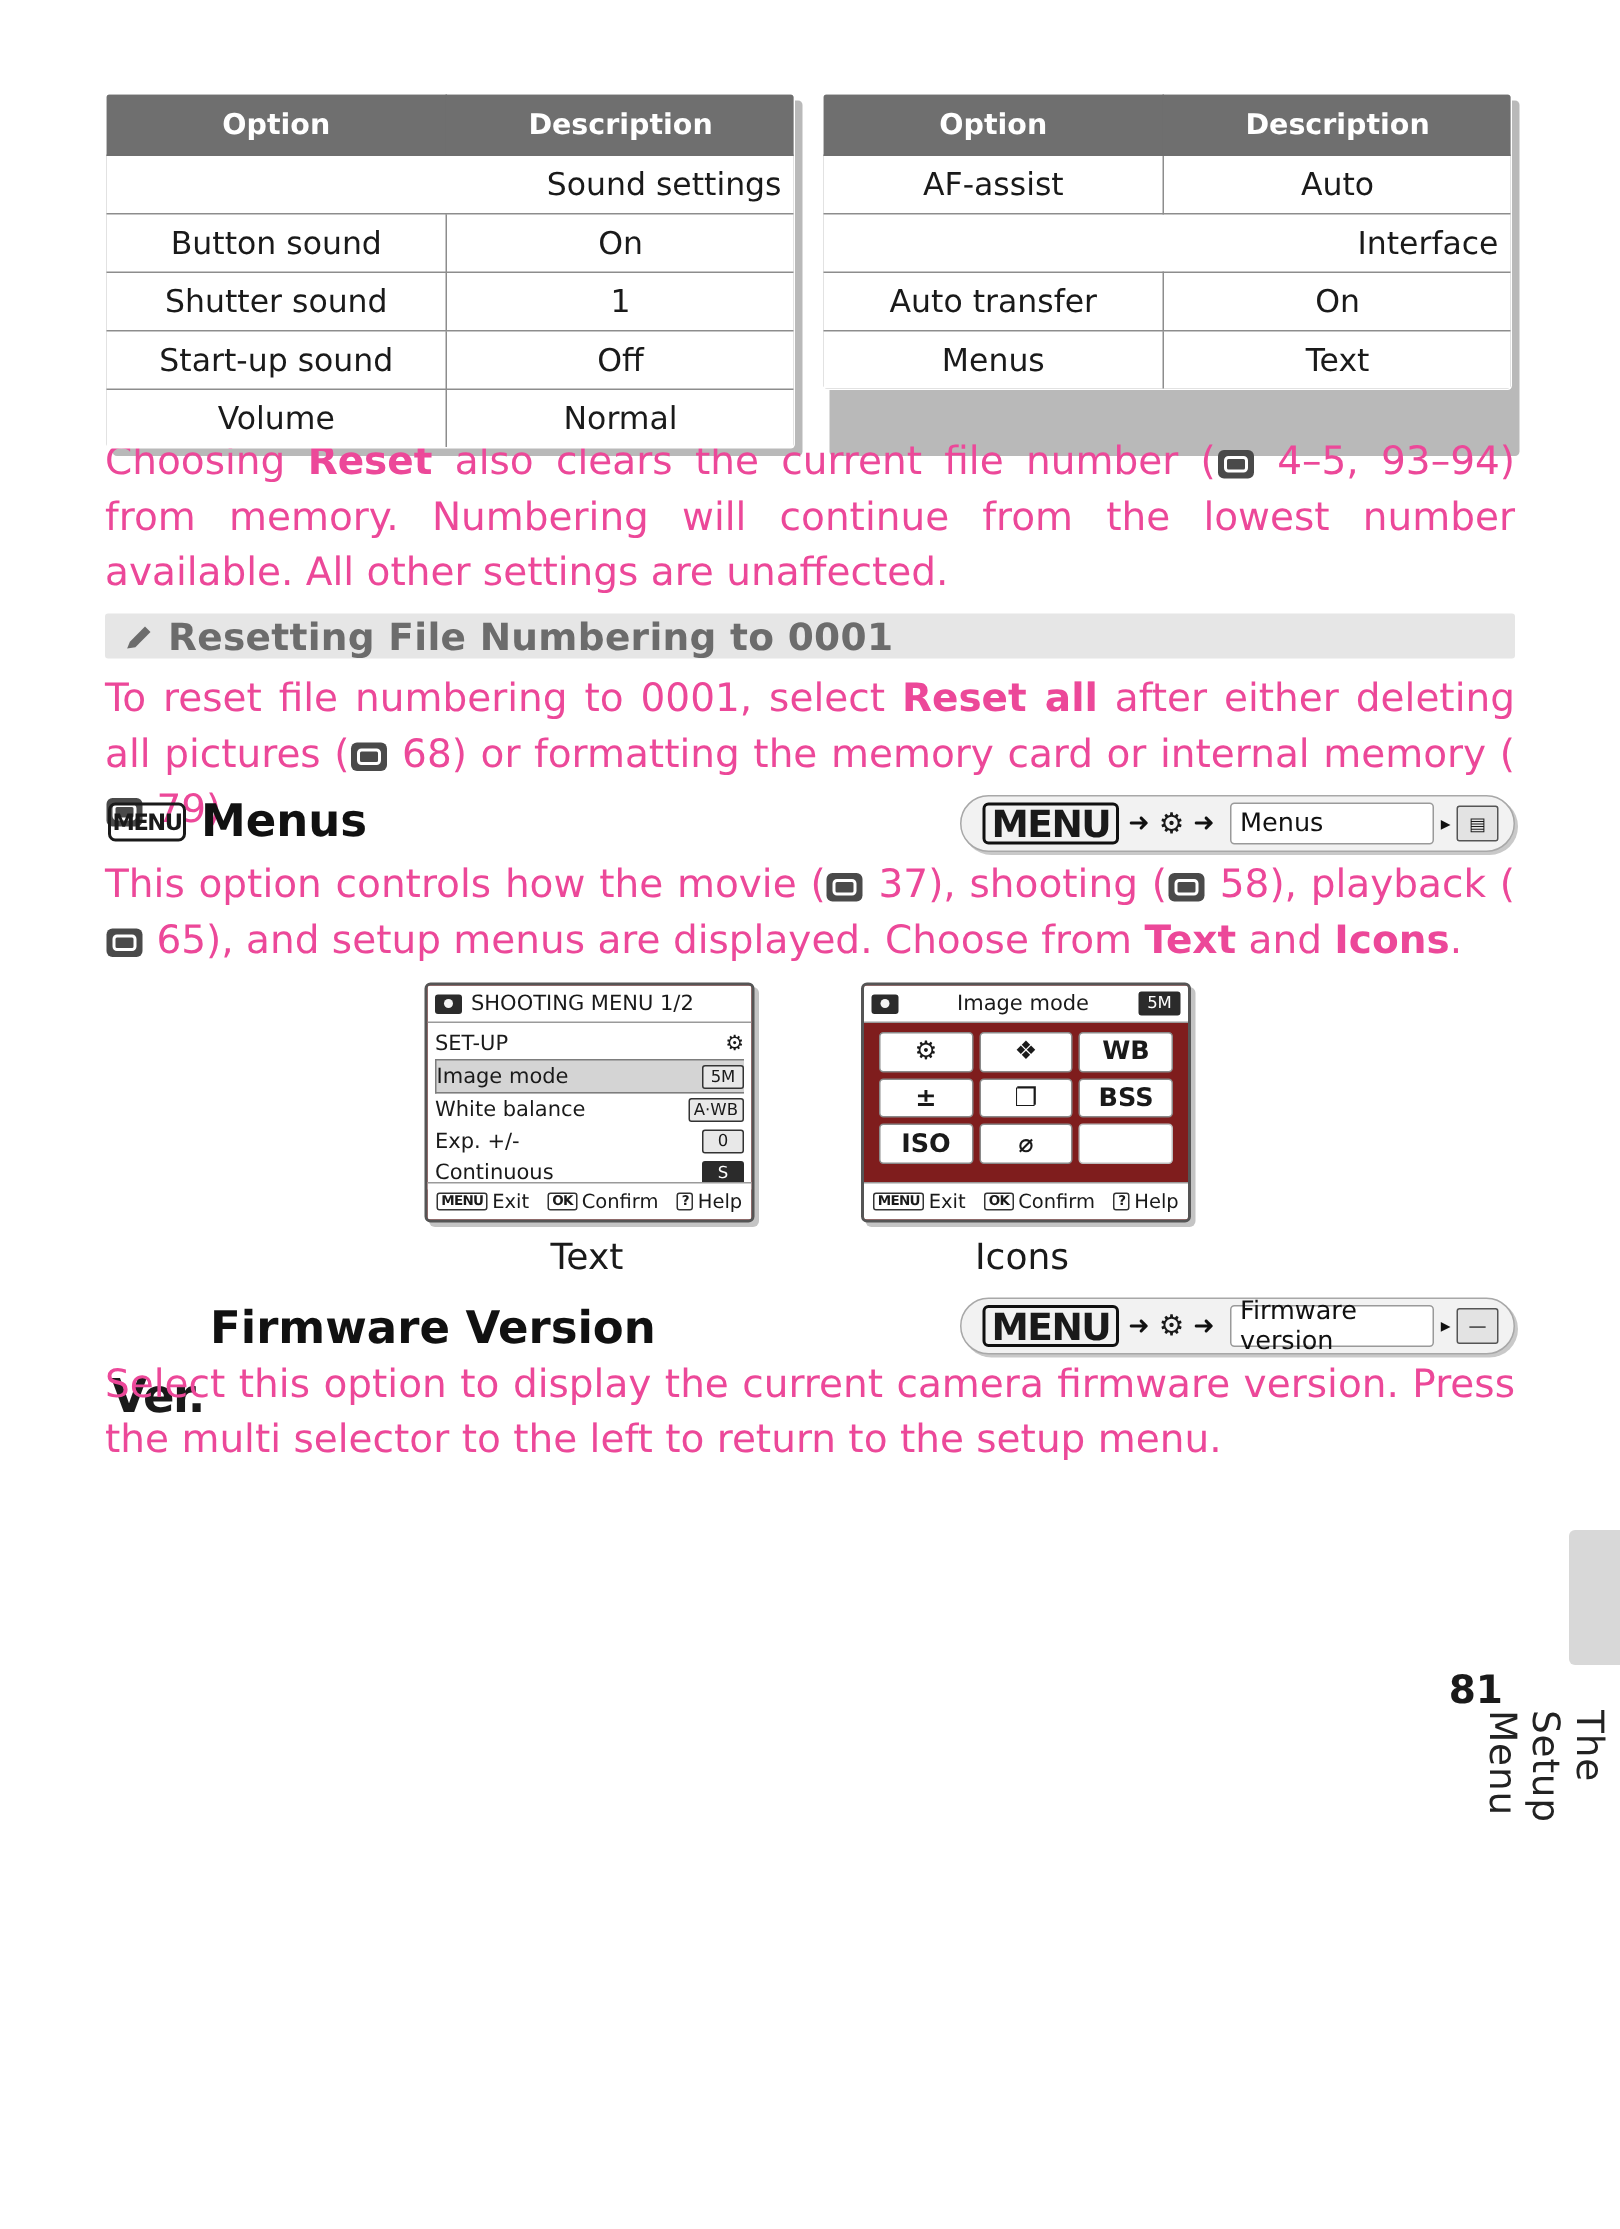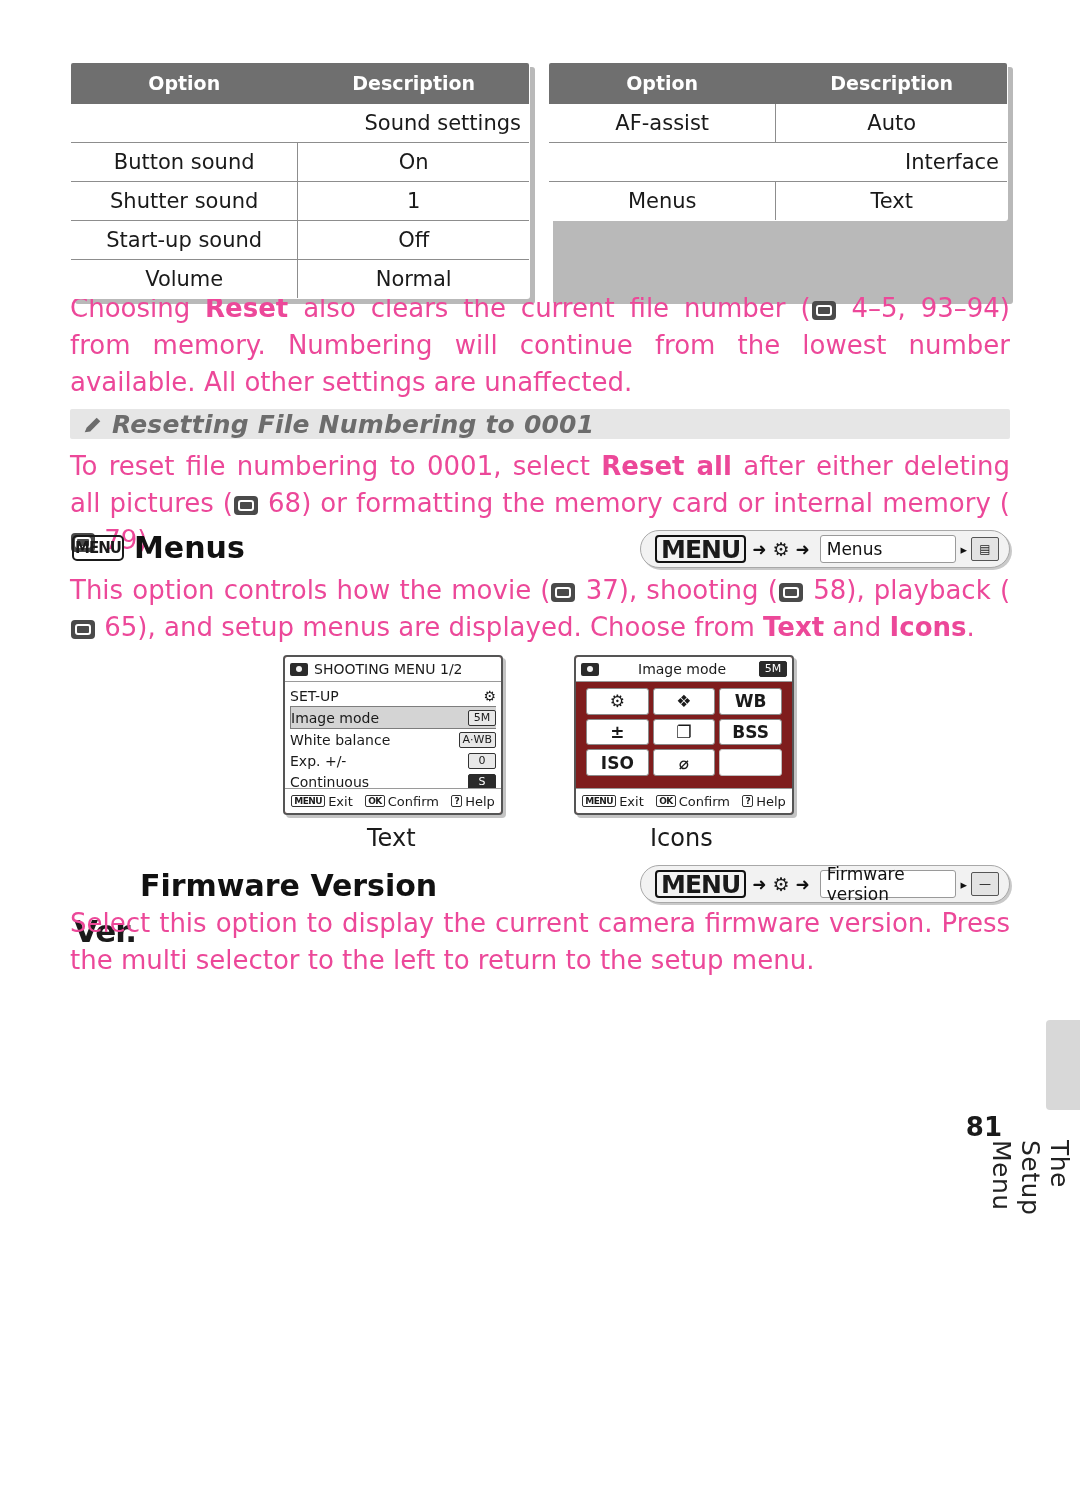--- a/index.html
+++ b/index.html
@@ -99,21 +99,20 @@
     width: 940px;
     height: 30px;
     background: #e6e6e6;
     border-radius: 2px;
   }
   .note-title {
     position: absolute;
     left: 112px;
     top: 410px;
     font-size: 25px;
-    font-style: italic;
     font-weight: bold;
     color: #6c6c6c;
     letter-spacing: .2px;
   }
   .pencil-icon {
     position: absolute;
     left: 82px;
     top: 414px;
     width: 22px;
     height: 22px;
@@ -434,20 +433,24 @@
             <tr>
           <th>Option</th>
           <th>Description</th>
         </tr>
         <tr>
           <td>AF-assist</td>
           <td>Auto</td>
         </tr>
         <tr>
           <td class="group" colspan="2">Interface</td>
+        </tr>
+        <tr>
+          <td>Auto transfer</td>
+          <td>On</td>
         </tr>
         <tr>
           <td>Menus</td>
           <td>Text</td>
         </tr>
       </tbody>
         </table>
     </div>
 
   </div>

